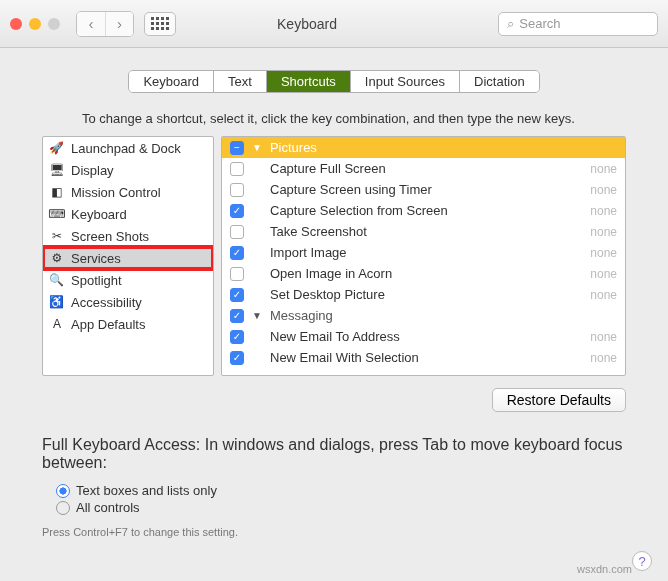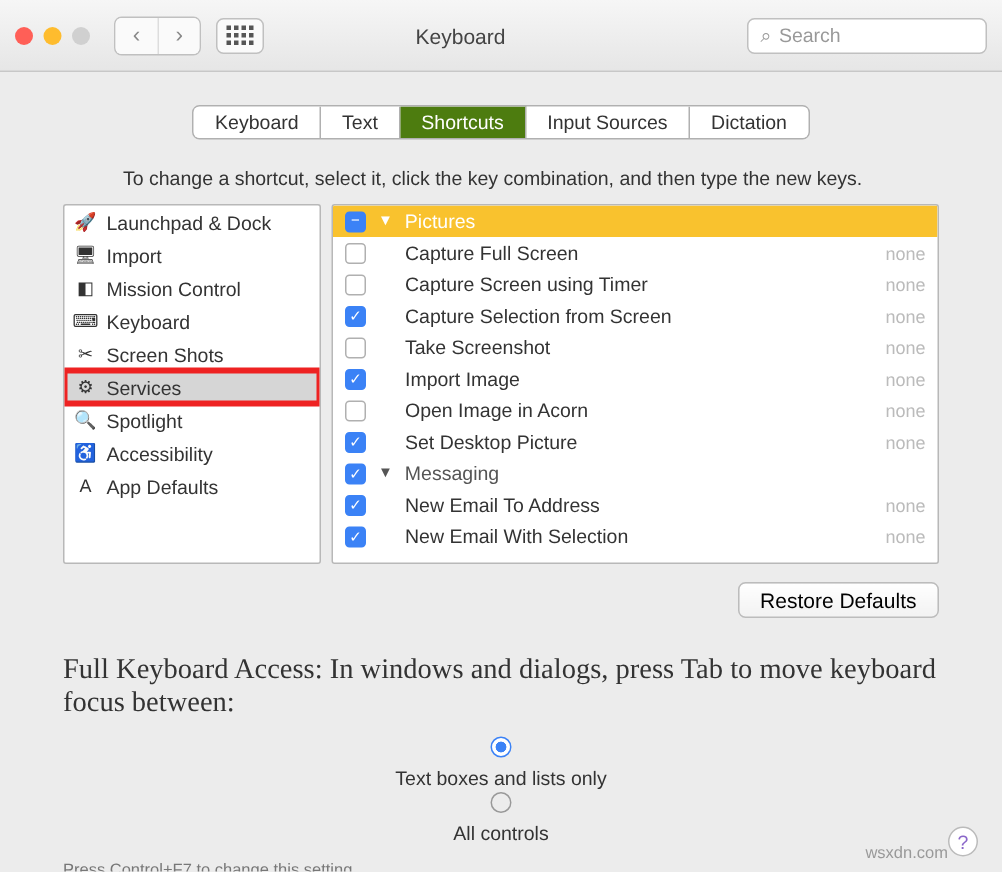--- a/index.html
+++ b/index.html
@@ -44,23 +44,23 @@
 .chk.mixed { background: #3b82f6; border-color: #3b82f6; }
 .chk.mixed::after { content: "−"; }
 .chk.on::after { content: "✓"; }
 .tri { font-size: 10px; color: inherit; }
 .row-label { flex: 1; padding-left: 18px; }
 .row.cat .row-label { padding-left: 0; }
 .shortcut { color: #bbb; font-size: 12px; }
 
 .restore { float: right; margin: 12px 42px 0 0; padding: 3px 14px; border: 1px solid #bcbcbc; border-radius: 5px; background: linear-gradient(#fff,#f2f2f2); font-size: 14px; }
 
-.fka { clear: both; padding: 24px 42px 6px; font-size: 19px; font-family: Liberation Serif, serif; }
+.fka { clear: both; padding: 24px 42px 6px; font-size: 16px; }
 .radio-group { padding: 4px 56px; }
-.radio-row { display: flex; align-items: center; gap: 6px; font-size: 13px; padding: 1px 0; flex-direction: column; }
+.radio-row { display: flex; align-items: center; gap: 6px; font-size: 13px; padding: 1px 0; }
 .radio { width: 14px; height: 14px; border: 1px solid #999; border-radius: 50%; display: inline-flex; align-items: center; justify-content: center; }
 .radio.on { background: radial-gradient(circle,#3b82f6 40%,#fff 45%); border-color: #3b82f6; }
 .hint { padding: 6px 42px; font-size: 11px; color: #777; }
 
 .help { position: absolute; bottom: 10px; right: 16px; width: 20px; height: 20px; border: 1px solid #bbb; border-radius: 50%; background: #fff; color: #8a66c9; font-size: 13px; display: flex; align-items: center; justify-content: center; }
 .watermark { position: absolute; bottom: 6px; right: 36px; font-size: 11px; color: #999; }
 </style>
 </head>
 <body>
 
@@ -110,21 +110,21 @@
 <div class="instruction">To change a shortcut, select it, click the key combination, and then type the new keys.</div>
 
 <div class="panels">
   <div class="sidebar" id="sidebar">
       <div class="side-item">
         <span class="side-icon">🚀</span>
         <span>Launchpad &amp; Dock</span>
       </div>
       <div class="side-item">
         <span class="side-icon">🖥</span>
-        <span>Import</span>
+        <span>Display</span>
       </div>
       <div class="side-item">
         <span class="side-icon">◧</span>
         <span>Mission Control</span>
       </div>
       <div class="side-item">
         <span class="side-icon">⌨</span>
         <span>Keyboard</span>
       </div>
       <div class="side-item">

